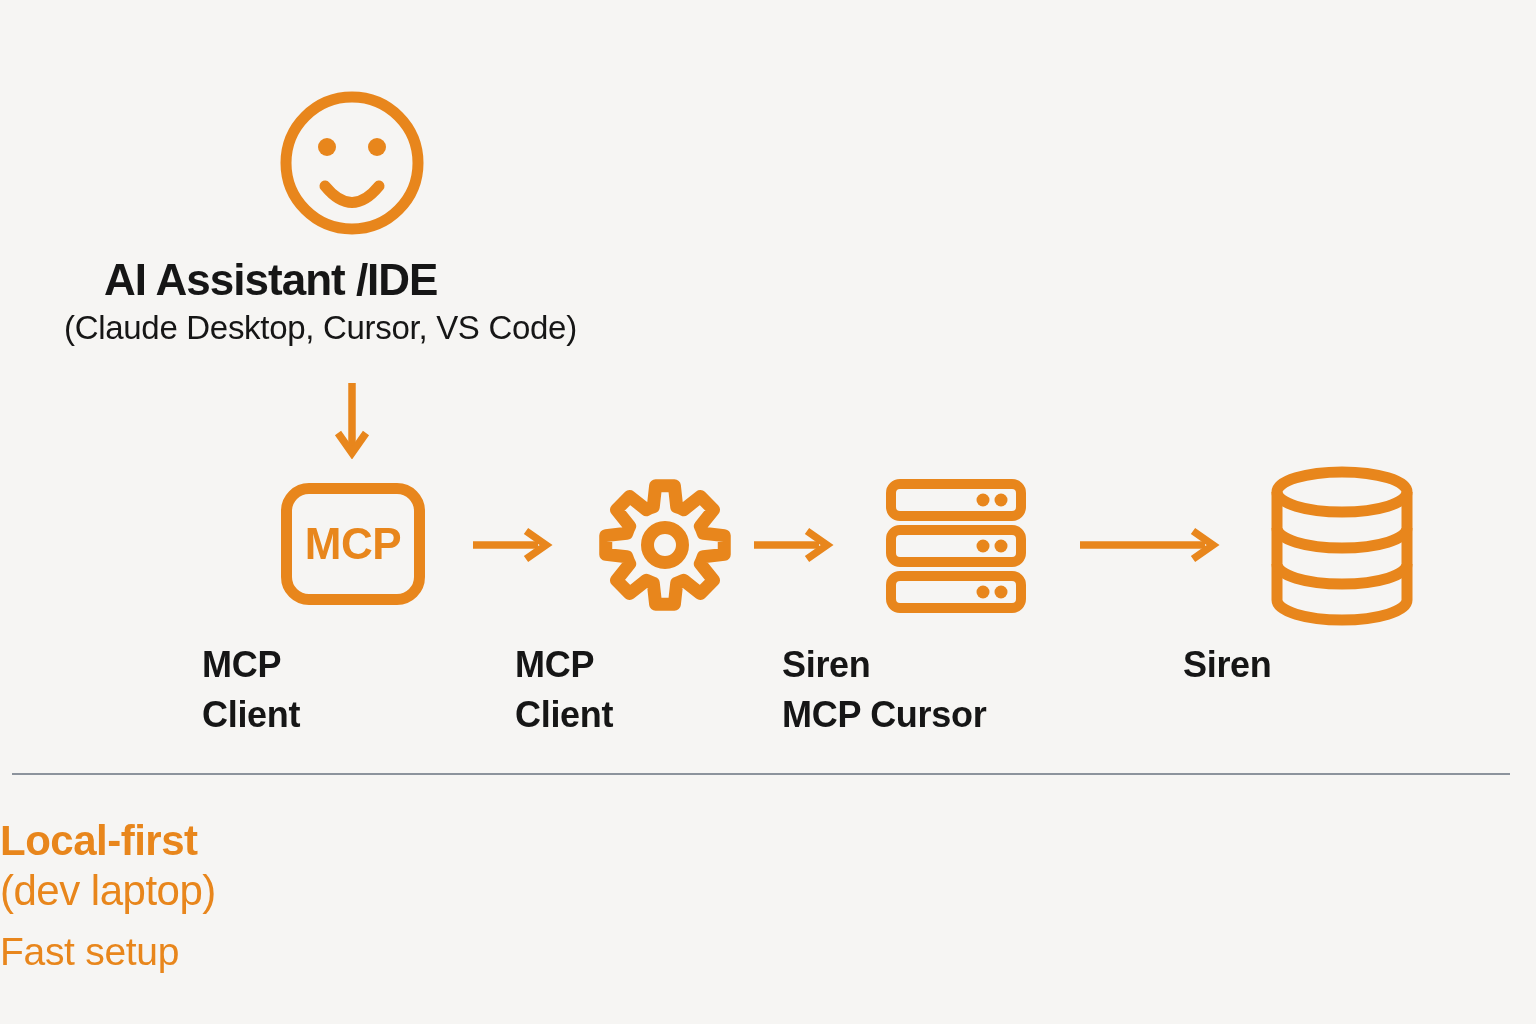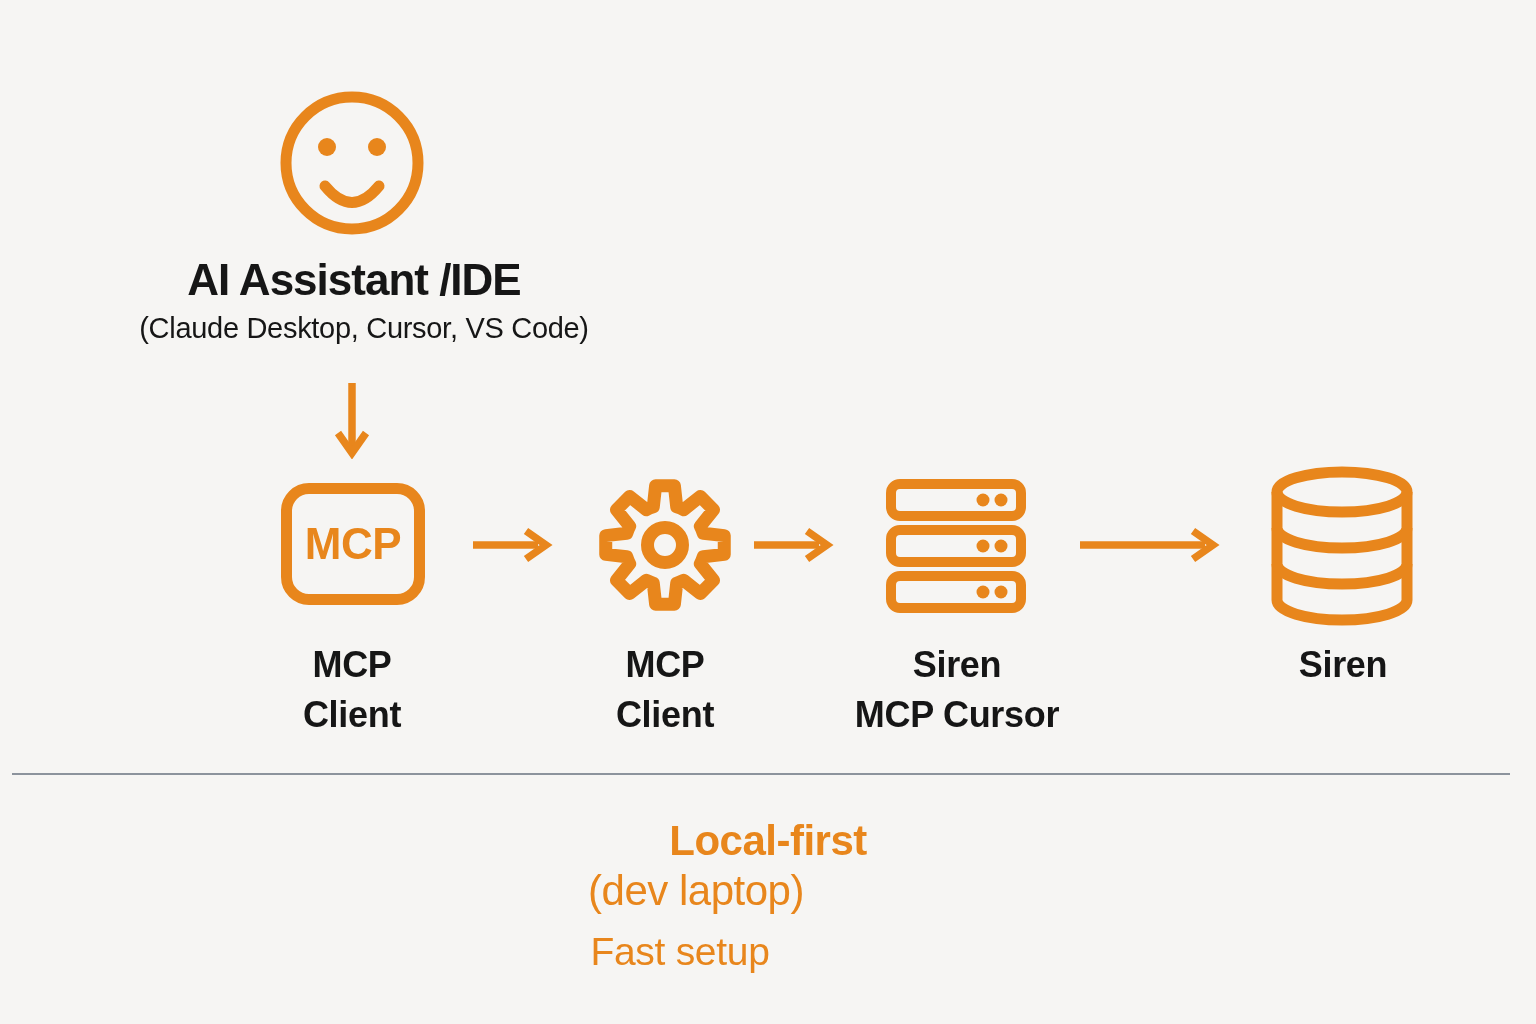--- a/index.html
+++ b/index.html
@@ -12,26 +12,26 @@
   html,body{width:1536px;height:1024px}
   body{
     background:var(--background);
     font-family:"Liberation Sans","DejaVu Sans",sans-serif;
     color:var(--ink);
     overflow:hidden;
     position:relative;
   }
   .abs{position:absolute}
   .icon{color:var(--accent)}
-  .ctr{text-align:center}
+  .ctr{text-align:left}
   .node-title{
     font-size:44px;font-weight:700;letter-spacing:-1px;line-height:48px;
   }
   .node-subtitle{
-    font-size:29px;font-weight:400;letter-spacing:-0.3px;line-height:36px;
+    font-size:33px;font-weight:400;letter-spacing:-0.3px;line-height:36px;
   }
   .node-label{
     font-size:36px;font-weight:700;letter-spacing:-0.3px;line-height:50px;
     color:var(--ink);
   }
   .mcp-box{
     width:144px;height:122px;
     border:11px solid var(--accent);
     border-radius:28px;
     display:flex;align-items:center;justify-content:center;

